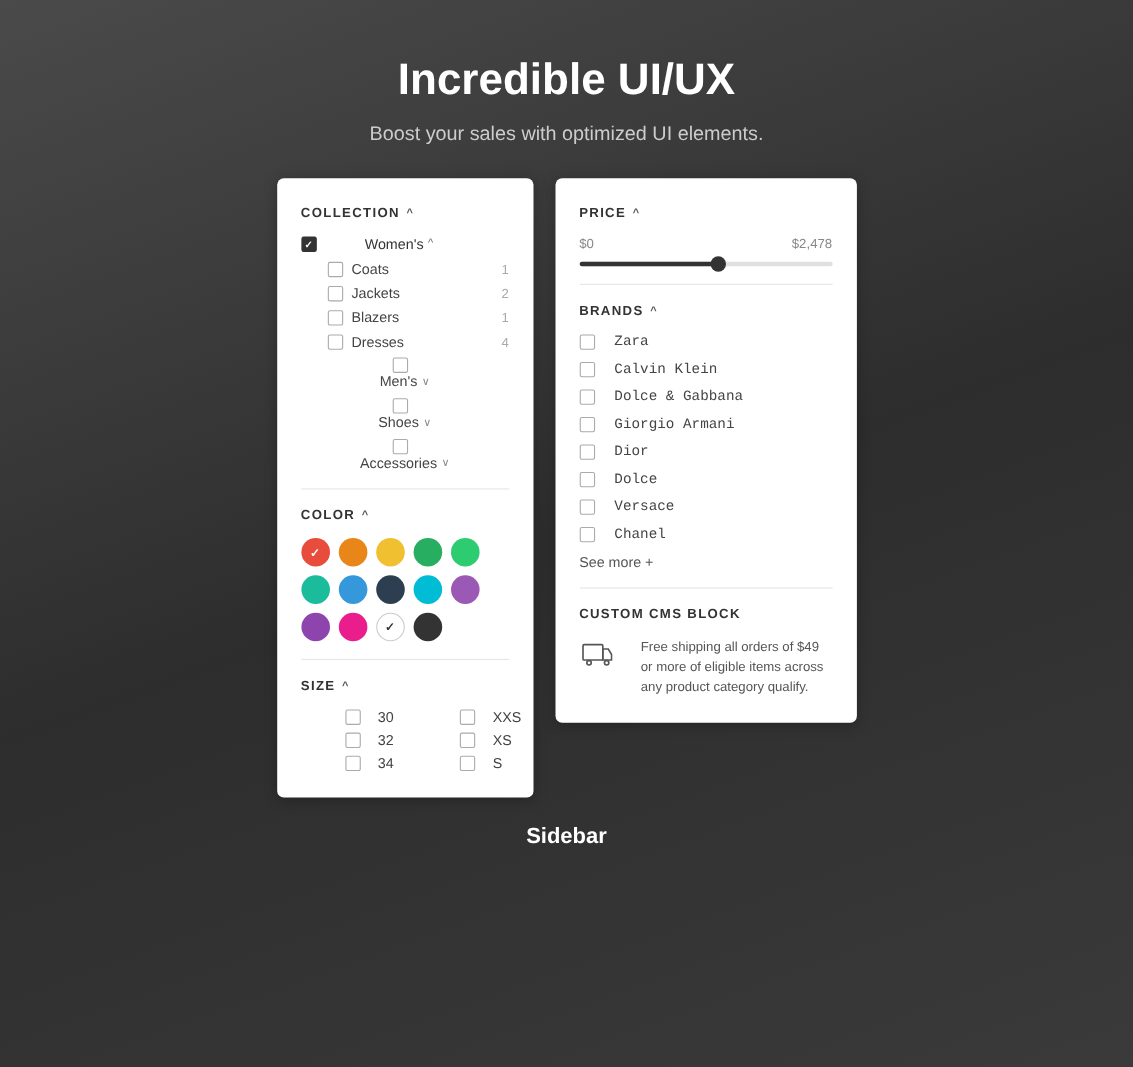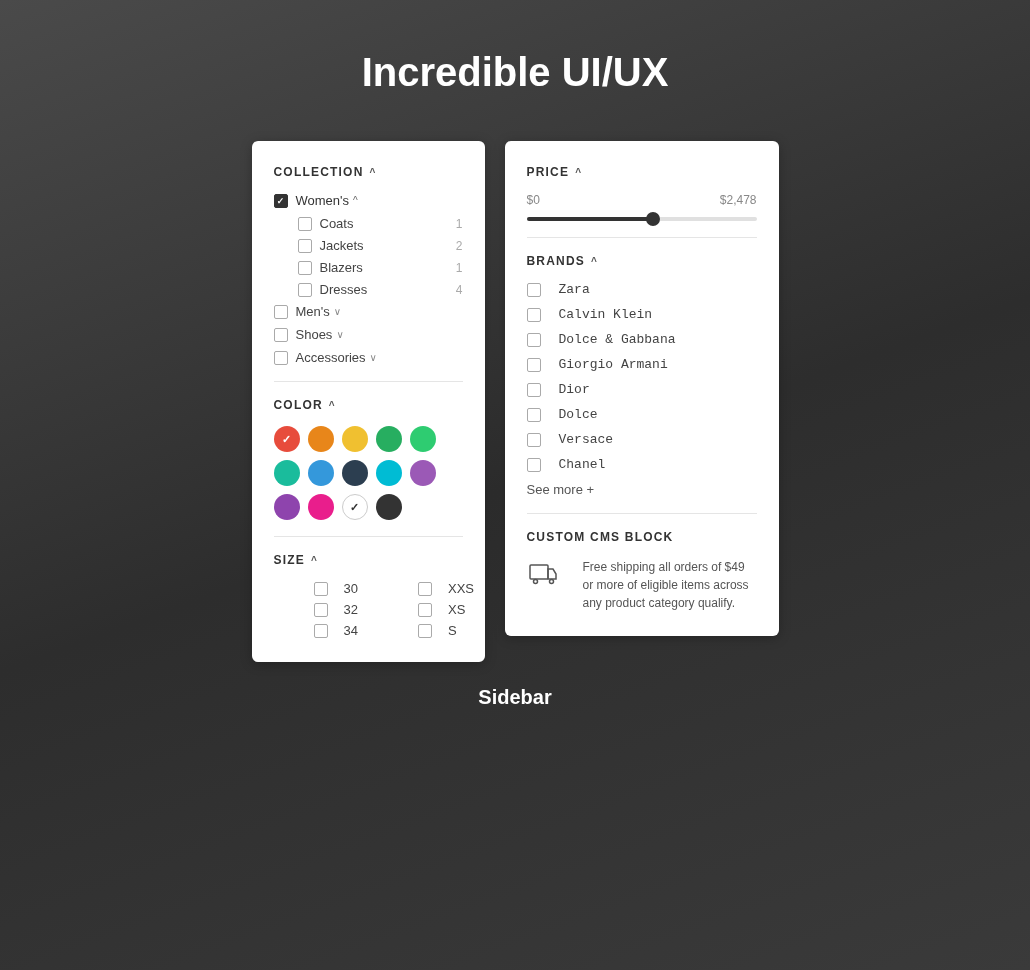--- a/index.html
+++ b/index.html
@@ -94,20 +94,21 @@
       align-items: center;
       margin-bottom: 8px;
     }
     .women-label {
       font-size: 13px;
       color: #333;
       font-weight: 500;
       display: flex;
       align-items: center;
       gap: 4px;
+      margin-left: 36px;
     }
     .women-label .small-chevron {
       font-size: 10px;
       color: #666;
     }
     .subcategory-list {
       margin-left: 24px;
       margin-bottom: 6px;
     }
     .subcategory-item {
@@ -121,20 +122,21 @@
       flex: 1;
     }
     .subcategory-item .item-count {
       font-size: 12px;
       color: #aaa;
     }
     .category-row {
       display: flex;
       align-items: center;
       margin-bottom: 8px;
+      flex-direction: column;
     }
     .category-row .cat-label {
       font-size: 13px;
       color: #444;
       display: flex;
       align-items: center;
       gap: 4px;
     }
     .cat-label .small-chevron {
       font-size: 10px;
@@ -260,20 +262,21 @@
       font-size: 20px;
       font-weight: 700;
       margin-top: 24px;
     }
   </style>
 </head>
 <body>
 
 <div class="page-header">
   <h1 class="page-title">Incredible UI/UX</h1>
+  <p class="page-subtitle">Boost your sales with optimized UI elements.</p>
 </div>
 
 <div class="panels-container">
 
   <div class="panel left-panel">
 
     <div class="section-header">
       <span>COLLECTION</span>
       <span class="chevron">^</span>
     </div>

